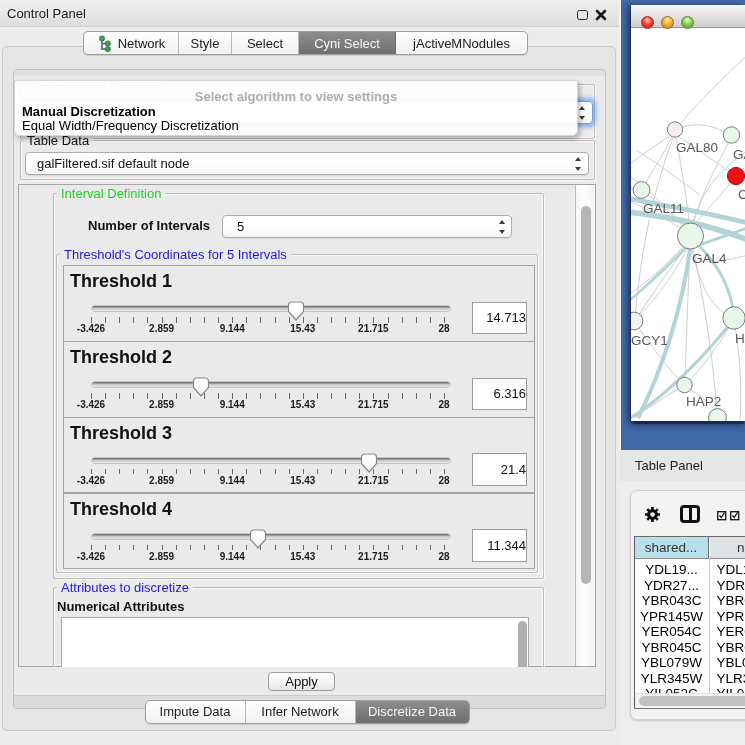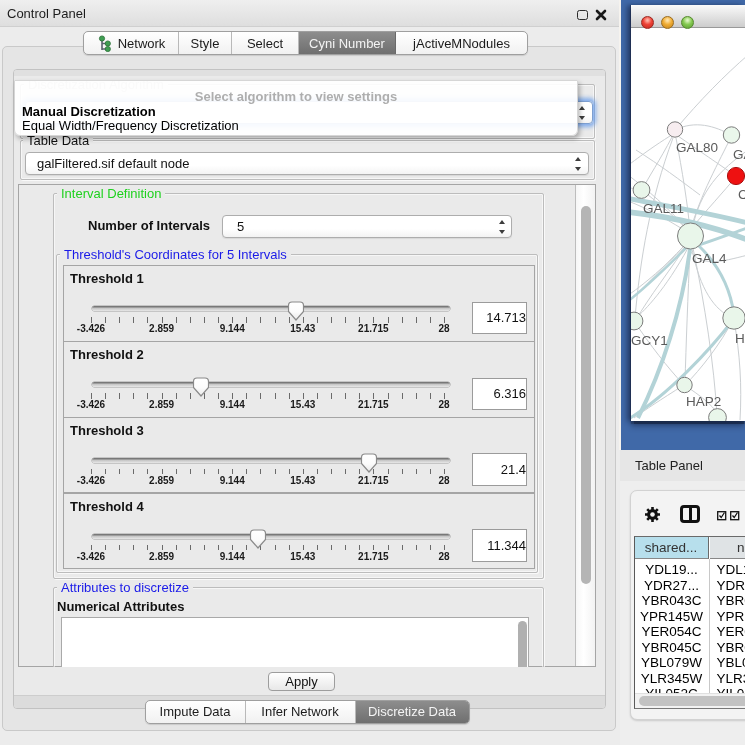--- a/index.html
+++ b/index.html
@@ -18,21 +18,21 @@
 .glab{position:absolute;font-size:13px;padding:0 4px;background:#eaeaea;line-height:13px;}
 .combo{position:absolute;background:linear-gradient(#ffffff 60%,#f3f3f3);
   border:1px solid #adadad;border-radius:4px;box-shadow:0 1px 1px rgba(0,0,0,0.08);}
 .combo .ct{position:absolute;left:11px;top:0;bottom:0;display:flex;align-items:center;
   font-size:13px;color:#111;}
 .arr{position:absolute;width:0;height:0;border-left:3.5px solid transparent;border-right:3.5px solid transparent;}
 .arr.up{border-bottom:4.5px solid #3c3c3c;}
 .arr.dn{border-top:4.5px solid #3c3c3c;}
 .bold{font-weight:bold;}
 .trow{position:absolute;left:63px;width:469.5px;height:74.5px;border:1px solid #a5a5a5;}
-.ttl{position:absolute;left:6px;top:5px;font-size:13px;font-weight:bold;color:#111;}
+.ttl{position:absolute;left:6px;top:5px;font-size:18px;font-weight:bold;color:#111;}
 .track{position:absolute;left:28px;top:40px;width:358px;height:5px;border-radius:2.5px;
   background:linear-gradient(#787878 0px,#787878 1px,#c2c2c2 2px,#e8e8e8 100%);box-shadow:0 0 0 0.5px #a0a0a0;}
 .ticks{position:absolute;left:27px;top:51px;width:355px;height:5.5px;
   background:repeating-linear-gradient(to right,#6a6a6a 0px,#6a6a6a 1px,transparent 1px,transparent 14.12px);}
 .slab{position:absolute;top:57px;font-size:10px;font-weight:bold;color:#1a1a1a;
   transform:translateX(-50%);}
 .vbox{position:absolute;left:407.5px;top:35.5px;width:55.5px;height:32.5px;background:#fff;
   border:1px solid #9b9b9b;display:flex;align-items:center;justify-content:flex-end;
   font-size:13px;color:#111;padding-right:0;box-sizing:border-box;}
 .thumb{position:absolute;top:35px;width:17px;height:20px;transform:translateX(-8.5px);}
@@ -61,21 +61,21 @@
   <div class="sg" style="width:94px;">
     <svg width="17" height="18" viewBox="0 0 17 18" style="margin-right:4px;">
       <path d="M5,5 L5,16 M5,9.5 L10.5,9.5 M5,15 L10.5,15" stroke="#5a616e" stroke-width="1.6" fill="none"></path>
       <circle cx="5" cy="4.5" r="2.6" fill="#3f9e52" stroke="#2c7038" stroke-width="0.8"></circle>
       <circle cx="10.8" cy="9.5" r="2.6" fill="#3f9e52" stroke="#2c7038" stroke-width="0.8"></circle>
       <circle cx="10.8" cy="15" r="2.6" fill="#3f9e52" stroke="#2c7038" stroke-width="0.8"></circle>
     </svg>
     Network</div>
   <div class="sg" style="width:52px;">Style</div>
   <div class="sg" style="width:66px;">Select</div>
-  <div class="sg sel" style="width:96px;">Cyni Number</div>
+  <div class="sg sel" style="width:96px;">Cyni Select</div>
   <div class="sg" style="width:131px;">jActiveMNodules</div>
 </div>
 
 <div class="grp" style="left:20px;top:84px;width:573px;height:53px;"></div>
 <div class="glab" style="left:24px;top:78px;color:#b2b2b2;">Discretization Algorithm</div>
 <div class="combo" style="left:25px;top:101px;width:566px;height:21px;border:1px solid #7d9fd0;box-shadow:0 0 4px 2.5px rgba(96,152,235,0.75);">
   <div class="arr up" style="right:7px;top:3.5px;"></div>
   <div class="arr dn" style="right:7px;bottom:3.5px;"></div>
 </div>
 

